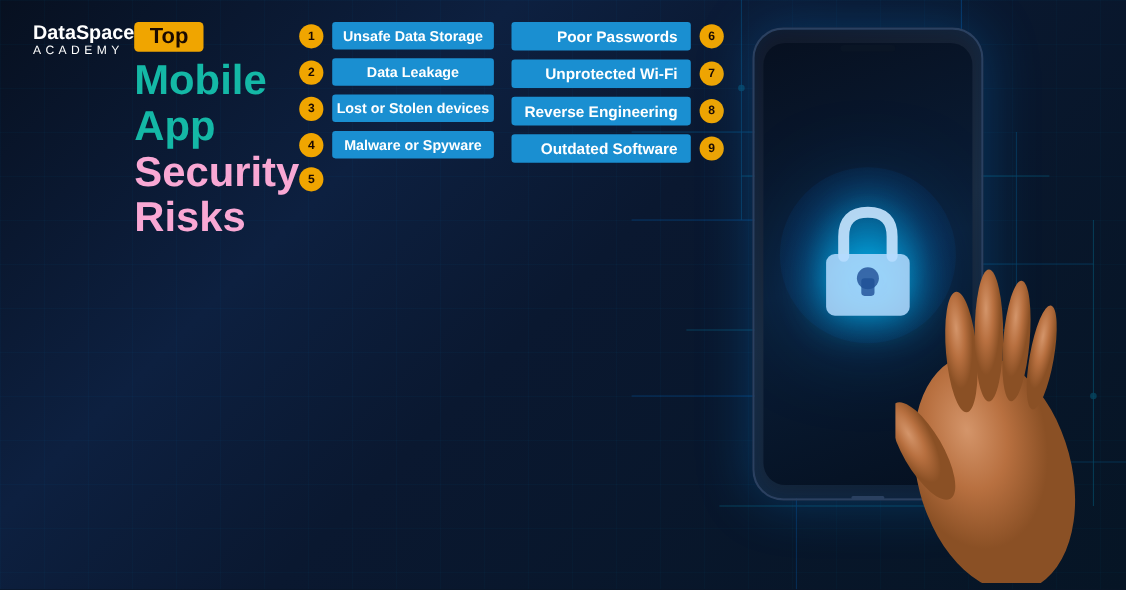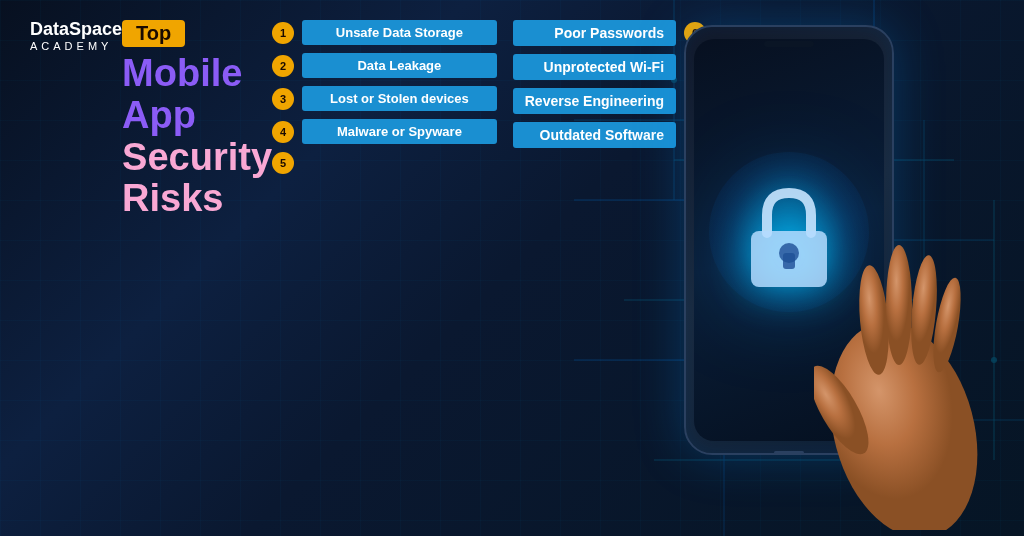--- a/index.html
+++ b/index.html
@@ -85,21 +85,21 @@
       margin-bottom: 6px;
     }
 
     .main-title {
       font-size: 38px;
       font-weight: 900;
       line-height: 1.1;
     }
 
     .main-title .white {
-      color: #8b5cf6;
+      color: #14b8a6;
     }
 
     .main-title .orange {
       color: #f9a8d4;
     }
 
     .item-row {
       display: flex;
       align-items: center;
       gap: 8px;
@@ -117,21 +117,21 @@
       font-weight: 900;
       color: #1a0a00;
       flex-shrink: 0;
     }
 
     .item-label {
       background: #1a8fd1;
       color: #ffffff;
       font-size: 13px;
       font-weight: 600;
-      padding: 5px 28px;
+      padding: 5px 4px;
       border-radius: 3px;
       flex: 1;
       text-align: center;
       white-space: nowrap;
     }
 
     
     .right-panel {
       flex: 1;
       position: relative;

